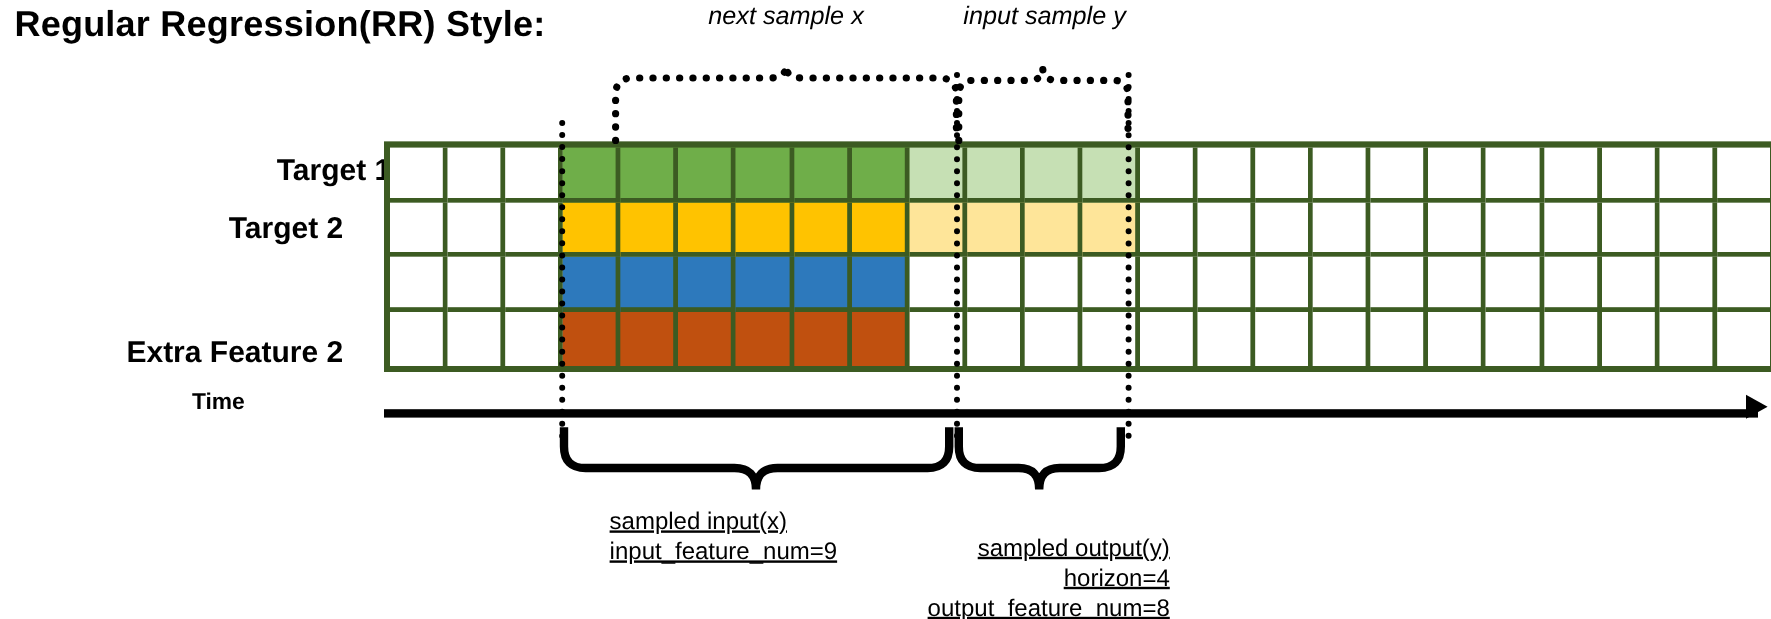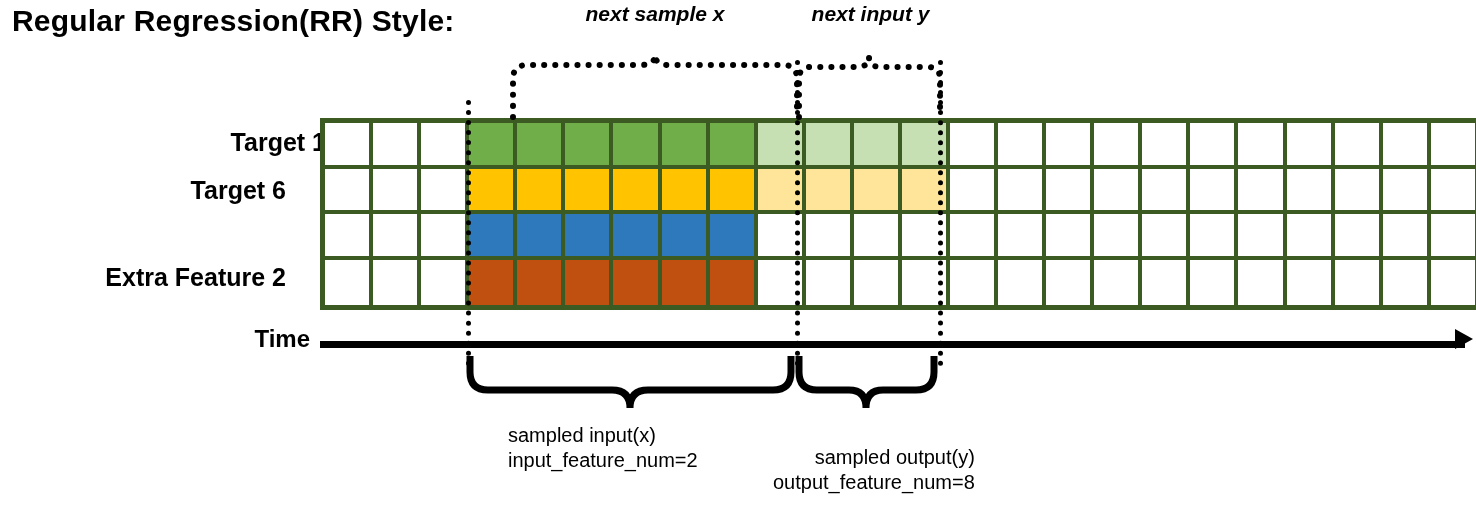--- a/index.html
+++ b/index.html
@@ -46,21 +46,21 @@
     border-right:4px solid #3C5B22;
     border-bottom:4px solid #3C5B22;
     box-sizing:border-box;
   }
   .grid-row:last-child .cell{border-bottom:none;}
   .cell:last-child{border-right:none;}
 
   
   #time-label{
     position:absolute;left:160px;top:325px;width:150px;
-    text-align:right;font-size:24px;font-weight:700;color:#000;
+    font-size:19px;font-weight:700;color:#000;
   }
   #time-axis{
     position:absolute;left:320px;top:341px;
     width:1145px;height:7px;background:#000;
   }
   #time-arrow{
     position:absolute;left:1455px;top:329px;
     width:0;height:0;
     border-top:10px solid transparent;
     border-bottom:10px solid transparent;
@@ -72,40 +72,40 @@
     position:absolute;width:0;
     border-left:5px dotted #000;
   }
 
   
   .brace-svg{position:absolute;overflow:visible;}
 
   
   .top-cap{
     position:absolute;
-    font-size:21px;font-style:italic;font-weight:700;color:#000;
+    font-size:21px;font-style:italic;font-weight:400;color:#000;
     white-space:nowrap;text-align:center;
   }
   .bot-cap{
     position:absolute;
     font-size:20px;font-weight:400;color:#000;
-    line-height:25px;white-space:nowrap;
+    line-height:25px;white-space:nowrap;text-decoration:underline;
   }
 </style>
 </head>
 <body>
 
 <div id="stage">
 
   <div id="title">Regular Regression(RR) Style:</div>
 
   <div id="labels">
     <div class="row-label" style="top:0px;margin-left:40px;">Target 1</div>
-    <div class="row-label" style="top:48px;">Target 6</div>
-    <div class="row-label" style="top:135px;">Extra Feature 2</div>
+    <div class="row-label" style="top:48px;">Target 2</div>
+    <div class="row-label" style="top:152px;">Extra Feature 2</div>
   </div>
 
   <div id="grid">
       <div class="grid-row">
         <div class="cell" style="background: rgb(255, 255, 255);"></div>
         <div class="cell" style="background: rgb(255, 255, 255);"></div>
         <div class="cell" style="background: rgb(255, 255, 255);"></div>
         <div class="cell" style="background: rgb(111, 174, 73);"></div>
         <div class="cell" style="background: rgb(111, 174, 73);"></div>
         <div class="cell" style="background: rgb(111, 174, 73);"></div>
@@ -217,31 +217,32 @@
   <div class="vguide" style="left:938px;top:60px;height:306px;"></div>
 
   <svg class="brace-svg" style="left:505px;top:55px;" width="300" height="62" viewBox="0 0 300 62">
     <path d="M 8,62 L 8,24 Q 8,10 22,10 L 136,10 Q 150,10 150,0 Q 150,10 164,10 L 278,10 Q 292,10 292,24 L 292,62" fill="none" stroke="#000" stroke-width="6" stroke-linecap="round" stroke-dasharray="0.1 11"></path>
   </svg>
   <svg class="brace-svg" style="left:795px;top:55px;" width="151" height="62" viewBox="0 0 151 62">
     <path d="M 4,62 L 4,24 Q 4,12 16,12 L 62,12 Q 74,12 74,2 Q 74,12 86,12 L 133,12 Q 145,12 145,24 L 145,62" fill="none" stroke="#000" stroke-width="6" stroke-linecap="round" stroke-dasharray="0.1 11"></path>
   </svg>
 
   <div class="top-cap" style="left:505px;top:2px;width:300px;">next sample x</div>
-  <div class="top-cap" style="left:795px;top:2px;width:151px;">next input y</div>
+  <div class="top-cap" style="left:795px;top:2px;width:151px;">input sample y</div>
 
   <svg class="brace-svg" style="left:466px;top:356px;" width="329" height="54" viewBox="0 0 329 54">
     <path d="M 4,0 L 4,16 Q 4,34 22,34 L 146,34 Q 164,34 164,52 Q 164,34 182,34 L 307,34 Q 325,34 325,16 L 325,0" fill="none" stroke="#000" stroke-width="7" stroke-linecap="butt"></path>
   </svg>
   <svg class="brace-svg" style="left:795px;top:356px;" width="143" height="54" viewBox="0 0 143 54">
     <path d="M 4,0 L 4,16 Q 4,34 22,34 L 54,34 Q 71,34 71,52 Q 71,34 88,34 L 121,34 Q 139,34 139,16 L 139,0" fill="none" stroke="#000" stroke-width="7" stroke-linecap="butt"></path>
   </svg>
 
   <div class="bot-cap" style="left:508px;top:423px;">
     <div>sampled input(x)</div>
-    <div>input_feature_num=2</div>
+    <div>input_feature_num=9</div>
   </div>
   <div class="bot-cap" style="left:773px;top:445px;text-align:right;">
     <div>sampled output(y)</div>
+    <div>horizon=4</div>
     <div>output_feature_num=8</div>
   </div>
 
 </div>
 
 </body></html>

